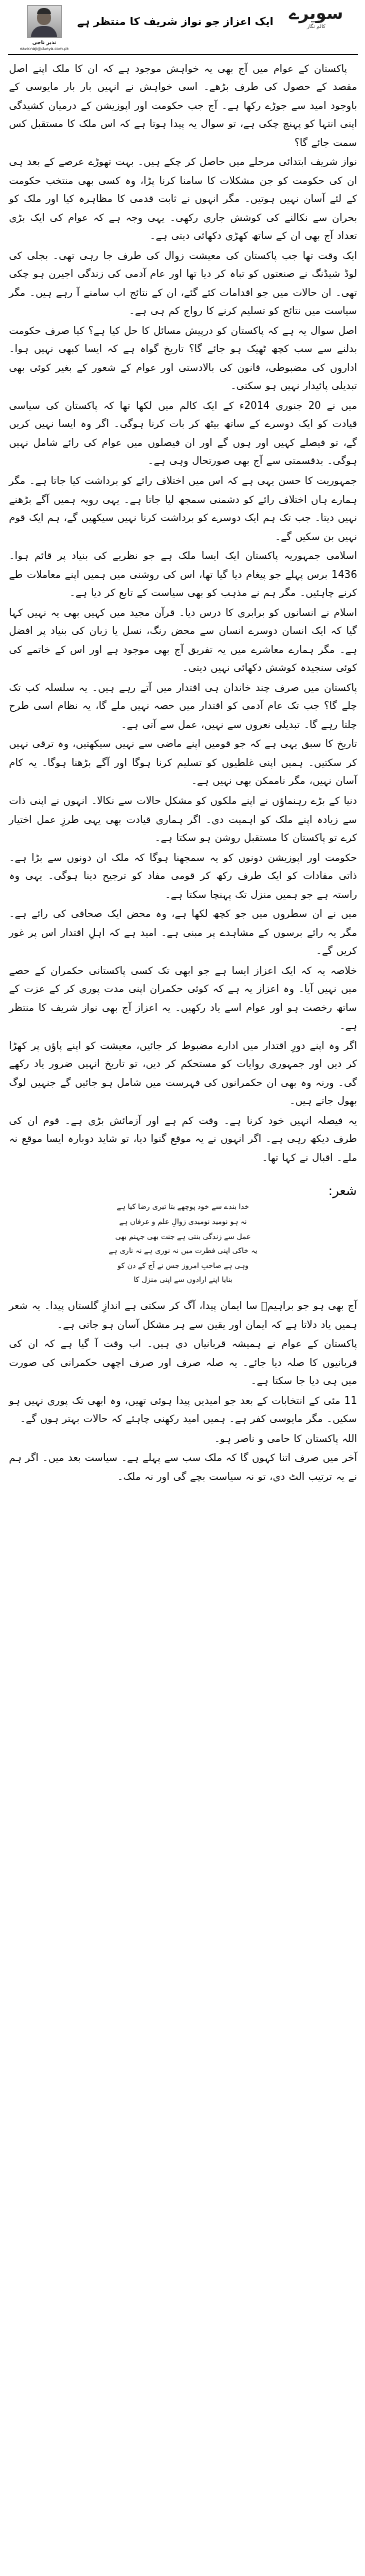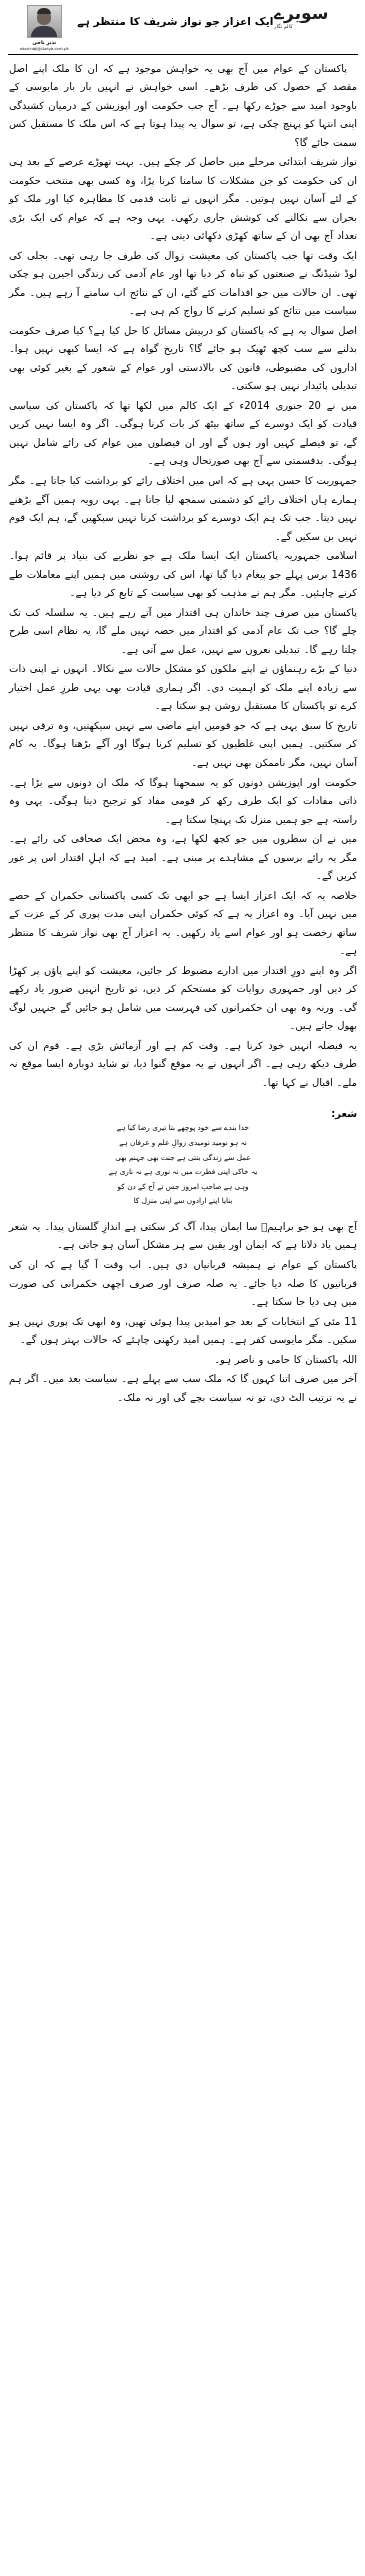--- a/index.html
+++ b/index.html
@@ -24,21 +24,21 @@
   
   .masthead {
     display: flex;
     flex-direction: row-reverse;
     align-items: flex-start;
     justify-content: space-between;
     padding: 4.5px 7.9px 0 7.9px;
     box-sizing: border-box;
   }
   .brand-block {
-    text-align: left;
+    text-align: center;
     width: 84px;
     flex: 0 0 auto;
   }
   .brand-logo {
     font-family: "DejaVu Sans", sans-serif;
     font-size: 17px;
     font-weight: bold;
     color: #1b1b1b;
     letter-spacing: -0.6px;
     direction: rtl;
@@ -132,22 +132,22 @@
     font-family: "DejaVu Sans", sans-serif;
     word-spacing: 0.6px;
   }
   .article p.indent {
     text-indent: 10px;
   }
 
   
   .poem-label {
     direction: rtl;
-    font-size: 10px;
-    font-weight: bold;
+    font-size: 13px;
+    font-weight: normal;
     padding: 3.4px 9px 1.1px 9px;
   }
   .poem {
     direction: rtl;
     text-align: center;
     padding: 1.1px 9px 4.5px 9px;
   }
   .poem .line {
     font-size: 7.3px;
     line-height: 2.0;
@@ -188,23 +188,24 @@
   <hr class="rule">
 
   <div class="article">
     <p class="indent">پاکستان کے عوام میں آج بھی یہ خواہش موجود ہے کہ ان کا ملک اپنے اصل مقصد کے حصول کی طرف بڑھے۔ اسی خواہش نے انہیں بار بار مایوسی کے باوجود امید سے جوڑے رکھا ہے۔ آج جب حکومت اور اپوزیشن کے درمیان کشیدگی اپنی انتہا کو پہنچ چکی ہے، تو سوال یہ پیدا ہوتا ہے کہ اس ملک کا مستقبل کس سمت جائے گا؟</p>
     <p>نواز شریف ابتدائی مرحلے میں حاصل کر چکے ہیں۔ بہت تھوڑے عرصے کے بعد ہی ان کی حکومت کو جن مشکلات کا سامنا کرنا پڑا، وہ کسی بھی منتخب حکومت کے لئے آسان نہیں ہوتیں۔ مگر انہوں نے ثابت قدمی کا مظاہرہ کیا اور ملک کو بحران سے نکالنے کی کوشش جاری رکھی۔ یہی وجہ ہے کہ عوام کی ایک بڑی تعداد آج بھی ان کے ساتھ کھڑی دکھائی دیتی ہے۔</p>
     <p>ایک وقت تھا جب پاکستان کی معیشت زوال کی طرف جا رہی تھی۔ بجلی کی لوڈ شیڈنگ نے صنعتوں کو تباہ کر دیا تھا اور عام آدمی کی زندگی اجیرن ہو چکی تھی۔ ان حالات میں جو اقدامات کئے گئے، ان کے نتائج اب سامنے آ رہے ہیں۔ مگر سیاست میں نتائج کو تسلیم کرنے کا رواج کم ہی ہے۔</p>
     <p>اصل سوال یہ ہے کہ پاکستان کو درپیش مسائل کا حل کیا ہے؟ کیا صرف حکومت بدلنے سے سب کچھ ٹھیک ہو جائے گا؟ تاریخ گواہ ہے کہ ایسا کبھی نہیں ہوا۔ اداروں کی مضبوطی، قانون کی بالادستی اور عوام کے شعور کے بغیر کوئی بھی تبدیلی پائیدار نہیں ہو سکتی۔</p>
     <p>میں نے 20 جنوری 2014ء کے ایک کالم میں لکھا تھا کہ پاکستان کی سیاسی قیادت کو ایک دوسرے کے ساتھ بیٹھ کر بات کرنا ہوگی۔ اگر وہ ایسا نہیں کریں گے، تو فیصلے کہیں اور ہوں گے اور ان فیصلوں میں عوام کی رائے شامل نہیں ہوگی۔ بدقسمتی سے آج بھی صورتحال وہی ہے۔</p>
     <p>جمہوریت کا حسن یہی ہے کہ اس میں اختلاف رائے کو برداشت کیا جاتا ہے۔ مگر ہمارے ہاں اختلاف رائے کو دشمنی سمجھ لیا جاتا ہے۔ یہی رویہ ہمیں آگے بڑھنے نہیں دیتا۔ جب تک ہم ایک دوسرے کو برداشت کرنا نہیں سیکھیں گے، ہم ایک قوم نہیں بن سکیں گے۔</p>
     <p>اسلامی جمہوریہ پاکستان ایک ایسا ملک ہے جو نظریے کی بنیاد پر قائم ہوا۔ 1436 برس پہلے جو پیغام دیا گیا تھا، اس کی روشنی میں ہمیں اپنے معاملات طے کرنے چاہئیں۔ مگر ہم نے مذہب کو بھی سیاست کے تابع کر دیا ہے۔</p>
+    <p>اسلام نے انسانوں کو برابری کا درس دیا۔ قرآن مجید میں کہیں بھی یہ نہیں کہا گیا کہ ایک انسان دوسرے انسان سے محض رنگ، نسل یا زبان کی بنیاد پر افضل ہے۔ مگر ہمارے معاشرے میں یہ تفریق آج بھی موجود ہے اور اس کے خاتمے کی کوئی سنجیدہ کوشش دکھائی نہیں دیتی۔</p>
     <p>پاکستان میں صرف چند خاندان ہی اقتدار میں آتے رہے ہیں۔ یہ سلسلہ کب تک چلے گا؟ جب تک عام آدمی کو اقتدار میں حصہ نہیں ملے گا، یہ نظام اسی طرح چلتا رہے گا۔ تبدیلی نعروں سے نہیں، عمل سے آتی ہے۔</p>
+    <p>تاریخ کا سبق یہی ہے کہ جو قومیں اپنے ماضی سے نہیں سیکھتیں، وہ ترقی نہیں کر سکتیں۔ ہمیں اپنی غلطیوں کو تسلیم کرنا ہوگا اور آگے بڑھنا ہوگا۔ یہ کام آسان نہیں، مگر ناممکن بھی نہیں ہے۔</p>
     <p>دنیا کے بڑے رہنماؤں نے اپنے ملکوں کو مشکل حالات سے نکالا۔ انہوں نے اپنی ذات سے زیادہ اپنے ملک کو اہمیت دی۔ اگر ہماری قیادت بھی یہی طرزِ عمل اختیار کرے تو پاکستان کا مستقبل روشن ہو سکتا ہے۔</p>
-    <p>تاریخ کا سبق یہی ہے کہ جو قومیں اپنے ماضی سے نہیں سیکھتیں، وہ ترقی نہیں کر سکتیں۔ ہمیں اپنی غلطیوں کو تسلیم کرنا ہوگا اور آگے بڑھنا ہوگا۔ یہ کام آسان نہیں، مگر ناممکن بھی نہیں ہے۔</p>
     <p>حکومت اور اپوزیشن دونوں کو یہ سمجھنا ہوگا کہ ملک ان دونوں سے بڑا ہے۔ ذاتی مفادات کو ایک طرف رکھ کر قومی مفاد کو ترجیح دینا ہوگی۔ یہی وہ راستہ ہے جو ہمیں منزل تک پہنچا سکتا ہے۔</p>
     <p>میں نے ان سطروں میں جو کچھ لکھا ہے، وہ محض ایک صحافی کی رائے ہے۔ مگر یہ رائے برسوں کے مشاہدے پر مبنی ہے۔ امید ہے کہ اہلِ اقتدار اس پر غور کریں گے۔</p>
     <p>خلاصہ یہ کہ ایک اعزاز ایسا ہے جو ابھی تک کسی پاکستانی حکمران کے حصے میں نہیں آیا۔ وہ اعزاز یہ ہے کہ کوئی حکمران اپنی مدت پوری کر کے عزت کے ساتھ رخصت ہو اور عوام اسے یاد رکھیں۔ یہ اعزاز آج بھی نواز شریف کا منتظر ہے۔</p>
     <p>اگر وہ اپنے دورِ اقتدار میں ادارے مضبوط کر جائیں، معیشت کو اپنے پاؤں پر کھڑا کر دیں اور جمہوری روایات کو مستحکم کر دیں، تو تاریخ انہیں ضرور یاد رکھے گی۔ ورنہ وہ بھی ان حکمرانوں کی فہرست میں شامل ہو جائیں گے جنہیں لوگ بھول جاتے ہیں۔</p>
     <p>یہ فیصلہ انہیں خود کرنا ہے۔ وقت کم ہے اور آزمائش بڑی ہے۔ قوم ان کی طرف دیکھ رہی ہے۔ اگر انہوں نے یہ موقع گنوا دیا، تو شاید دوبارہ ایسا موقع نہ ملے۔ اقبال نے کہا تھا۔</p>
   </div>
 
   <div class="poem-label">شعر:</div>
   <div class="poem">
     <div class="line">خدا بندے سے خود پوچھے بتا تیری رضا کیا ہے</div>

